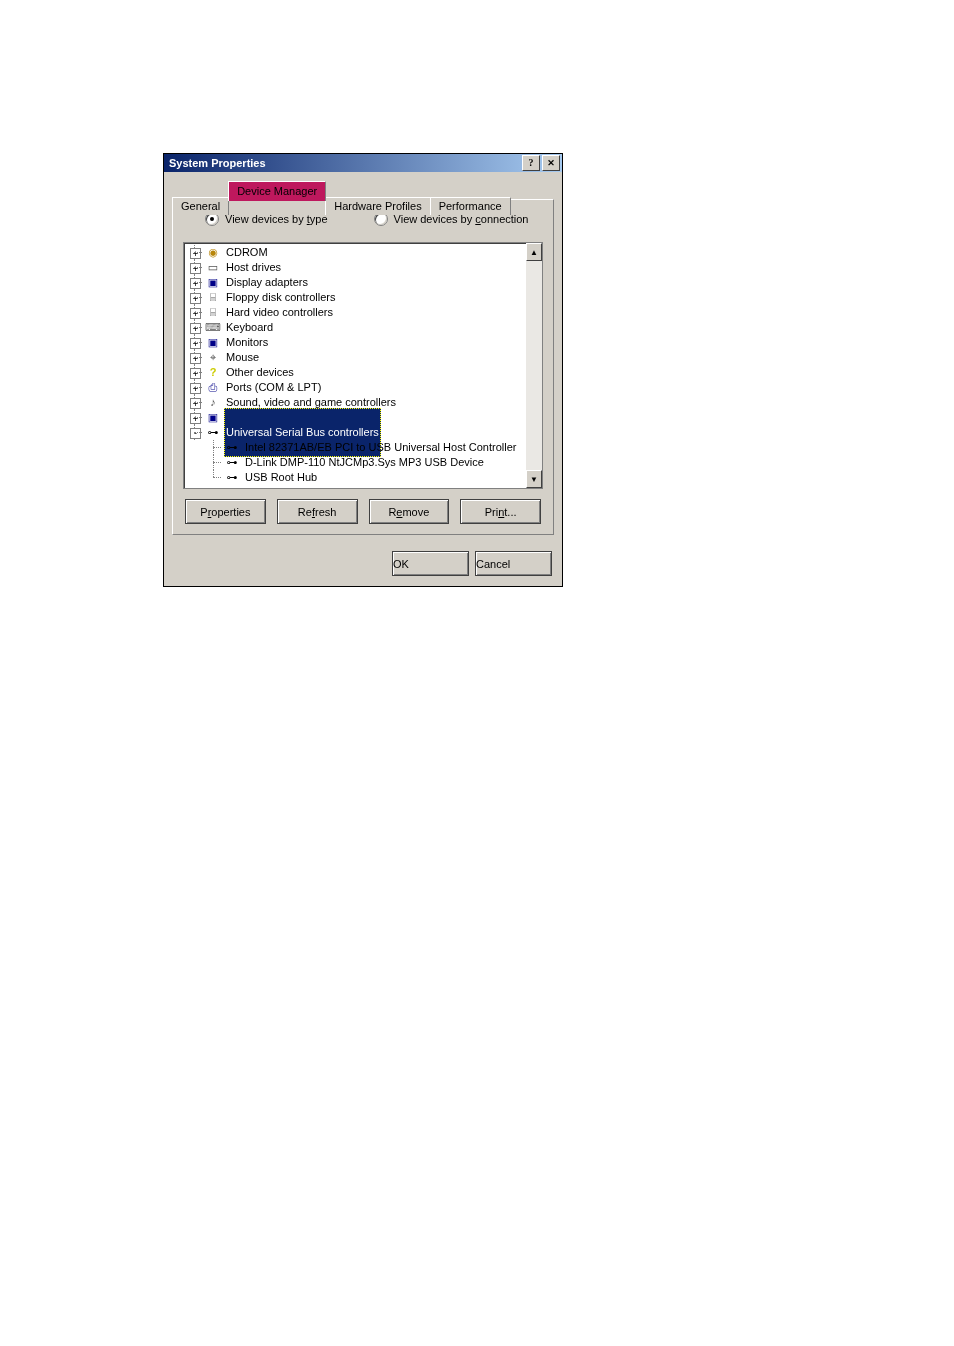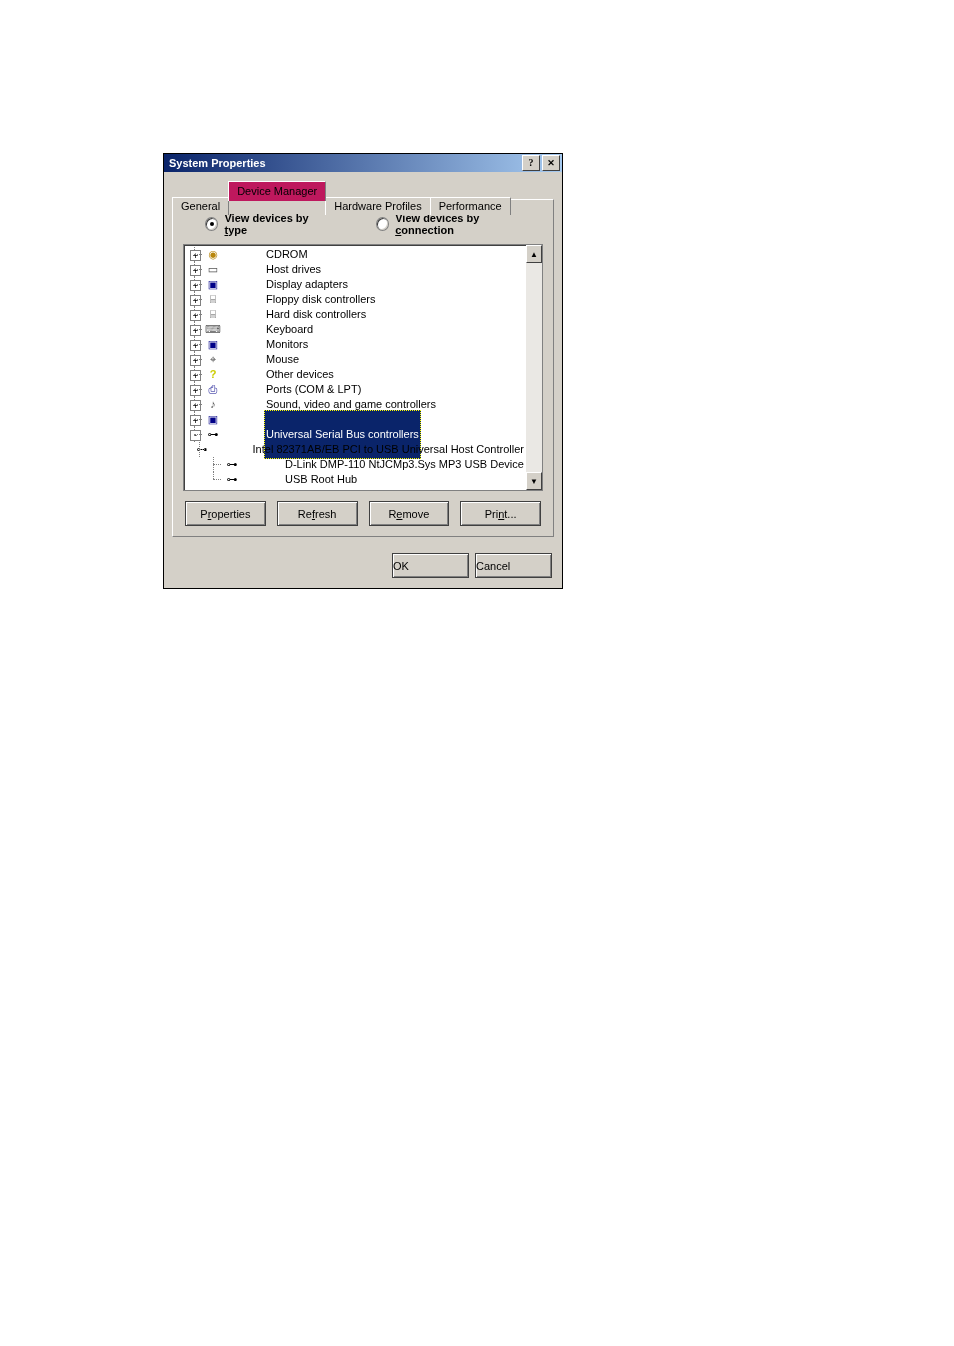--- a/index.html
+++ b/index.html
@@ -12,37 +12,37 @@
   .tb-btn.help::before{content:"?";font-family:Tahoma;}
   .tb-btn.close::before{content:"✕";font-size:9px;}
   
   .tabs-area{padding:8px 8px 8px 8px;}
   .tabstrip{display:flex;align-items:flex-end;height:20px;position:relative;z-index:2;}
   .tab{padding:2px 8px 3px 8px;border:1px solid #808080;border-bottom:none;background:#d4d0c8;border-top-color:#fff;border-left-color:#fff;position:relative;margin-right:-1px;cursor:default;}
   .tab.active{background:#be185d;z-index:3;padding:3px 8px 4px 8px;top:1px;}
   .tab:not(.active){top:15px;}
   .tabpanel{border:1px solid #808080;border-top-color:#fff;border-left-color:#fff;background:#d4d0c8;position:relative;margin-top:-1px;z-index:1;padding:12px 10px 10px 10px;}
   
-  .radio-row{display:flex;gap:46px;padding:0 8px 8px 22px;font-weight:bold;}
+  .radio-row{display:flex;gap:46px;padding:0 8px 16px 22px;}
   .radio{display:flex;align-items:center;gap:6px;}
   .radio-circle{width:12px;height:12px;border-radius:50%;background:#fff;border:1px solid #808080;box-shadow:inset -1px -1px 0 #d4d0c8, inset 1px 1px 0 #404040;display:flex;align-items:center;justify-content:center;}
   .radio-circle.checked::after{content:"";width:4px;height:4px;border-radius:50%;background:#000;}
   .radio .u{text-decoration:underline;}
   
   .treebox-wrap{border:1px solid #808080;border-top-color:#808080;border-left-color:#808080;box-shadow:inset 1px 1px 0 #404040, inset -1px -1px 0 #fff;background:#fff;height:245px;display:flex;}
   .tree{flex:1;overflow:hidden;padding:2px 0 2px 2px;line-height:15px;}
   .tree-row{display:flex;align-items:center;height:15px;white-space:nowrap;}
   .indent{display:inline-block;width:19px;position:relative;height:15px;}
   .twig{display:inline-block;width:19px;position:relative;height:15px;}
   .twig::before{content:"";position:absolute;left:8px;top:0;bottom:0;border-left:1px dotted #808080;}
   .twig::after{content:"";position:absolute;left:8px;top:7px;width:8px;border-top:1px dotted #808080;}
   .twig.last::before{bottom:8px;}
   .expander{width:9px;height:9px;border:1px solid #808080;background:#fff;display:flex;align-items:center;justify-content:center;font-size:9px;line-height:7px;position:absolute;left:4px;top:3px;font-family:monospace;color:#000;cursor:default;}
   .icon{width:16px;height:13px;margin-right:3px;display:inline-flex;align-items:center;justify-content:center;font-size:11px;}
-  .label{padding:0 2px;margin-left:40px;}
+  .label{padding:0 2px;}
   .label.selected{background:#0a246a;color:#fff;border:1px dotted #ff0;padding:16px 1px;}
   
   .ico-cd{color:#b8860b;}
   .ico-disk{color:#555;}
   .ico-display{color:#008;}
   .ico-floppy{color:#555;}
   .ico-hd{color:#555;}
   .ico-keyboard{color:#555;}
   .ico-monitor{color:#008;}
   .ico-mouse{color:#555;}
@@ -126,21 +126,21 @@
                   <span class="expander">+</span>
                 </span>
                 <span class="icon glyph ico-floppy">⌸</span>
                 <span class="label">Floppy disk controllers</span>
               </div>
               <div class="tree-row">
                 <span class="twig">
                   <span class="expander">+</span>
                 </span>
                 <span class="icon glyph ico-hd">⌸</span>
-                <span class="label">Hard disk controllers</span>
+                <span class="label">Hard video controllers</span>
               </div>
               <div class="tree-row">
                 <span class="twig">
                   <span class="expander">+</span>
                 </span>
                 <span class="icon glyph ico-keyboard">⌨</span>
                 <span class="label">Keyboard</span>
               </div>
               <div class="tree-row">
                 <span class="twig">

